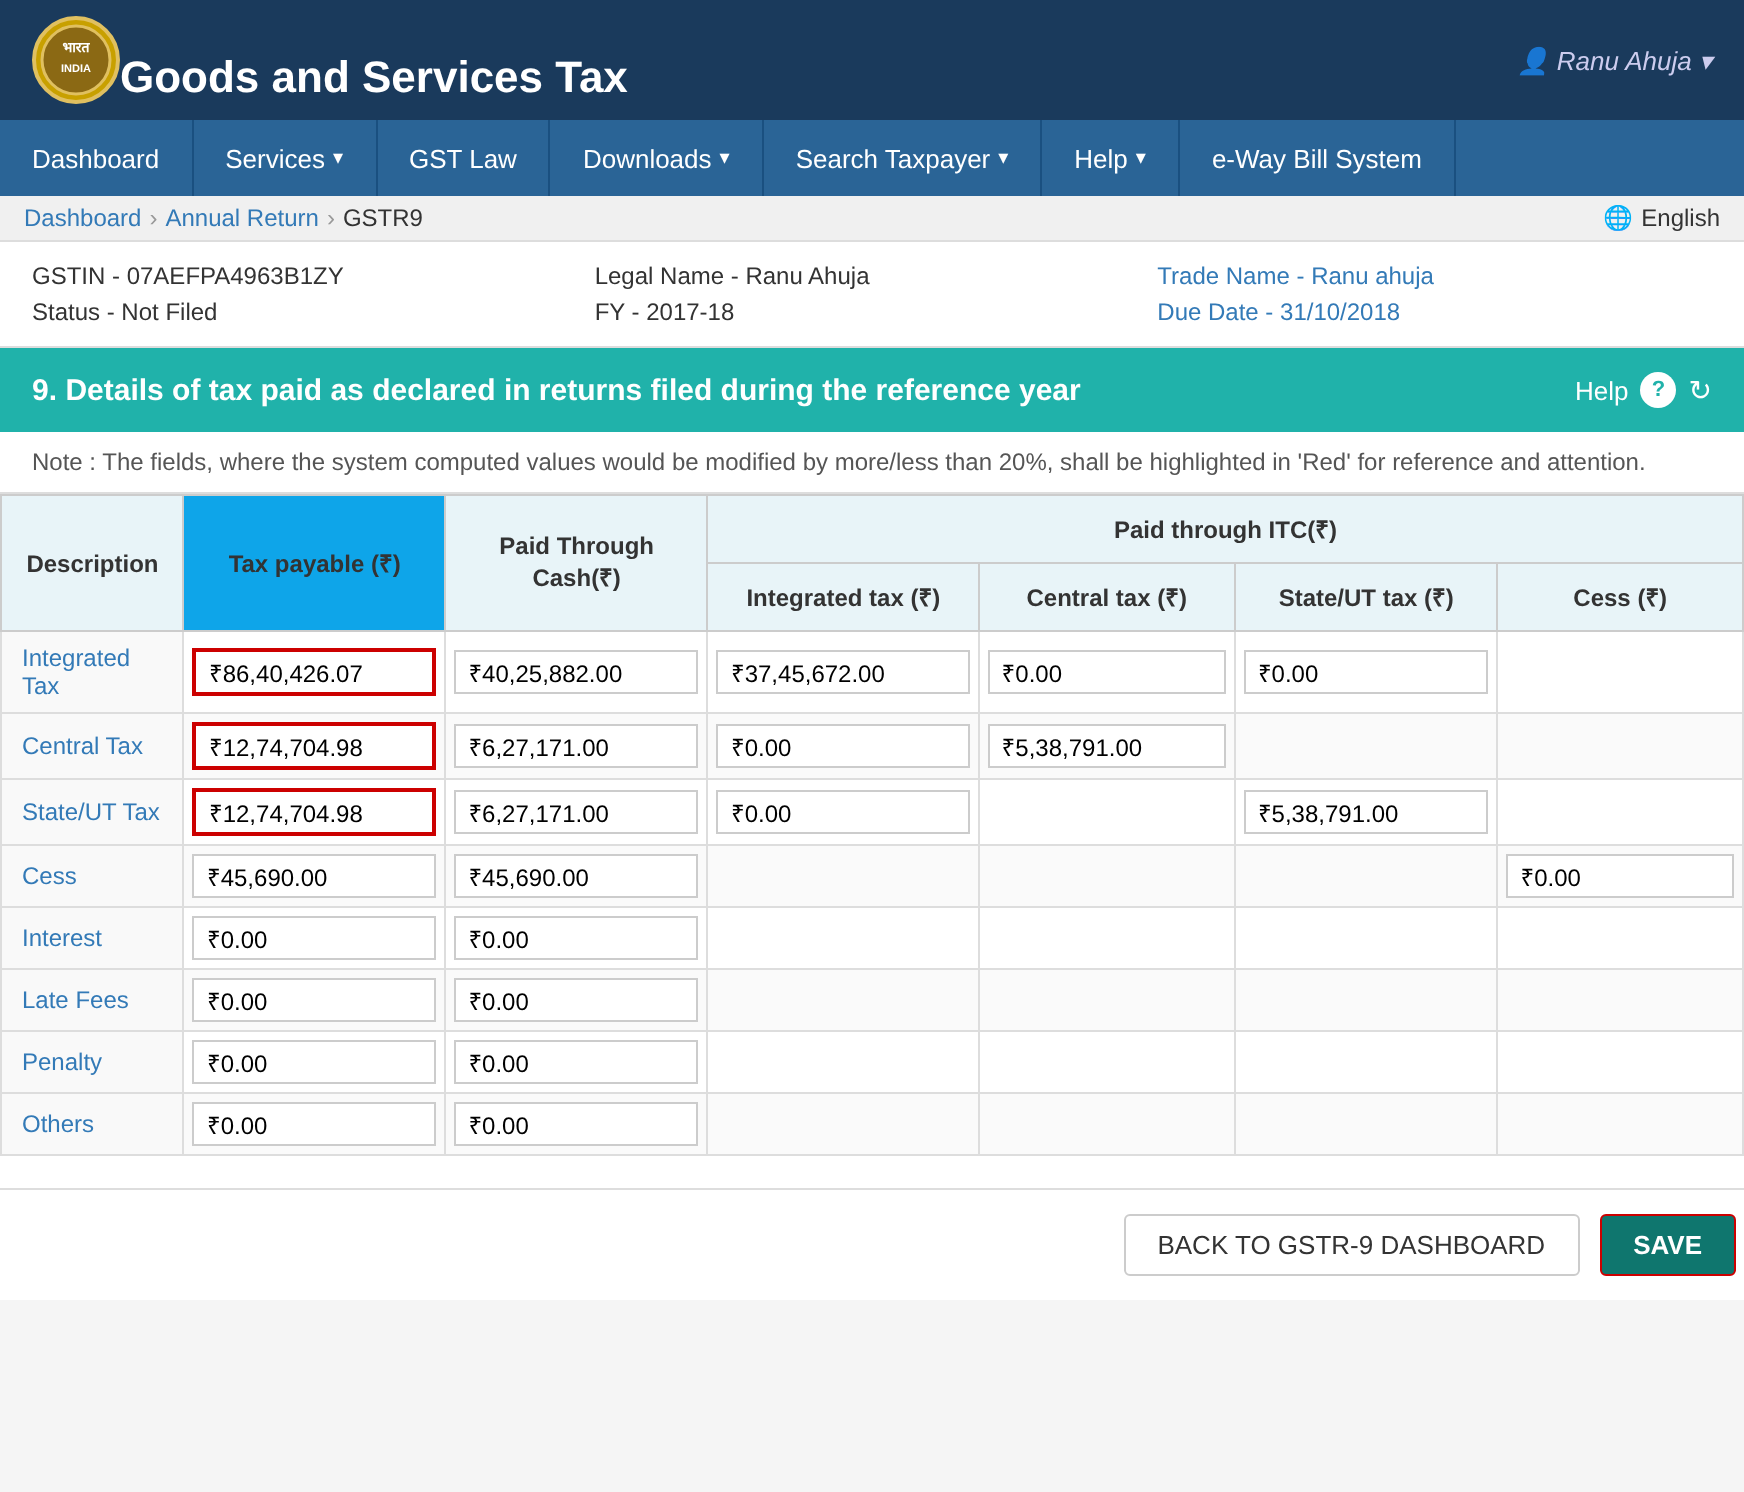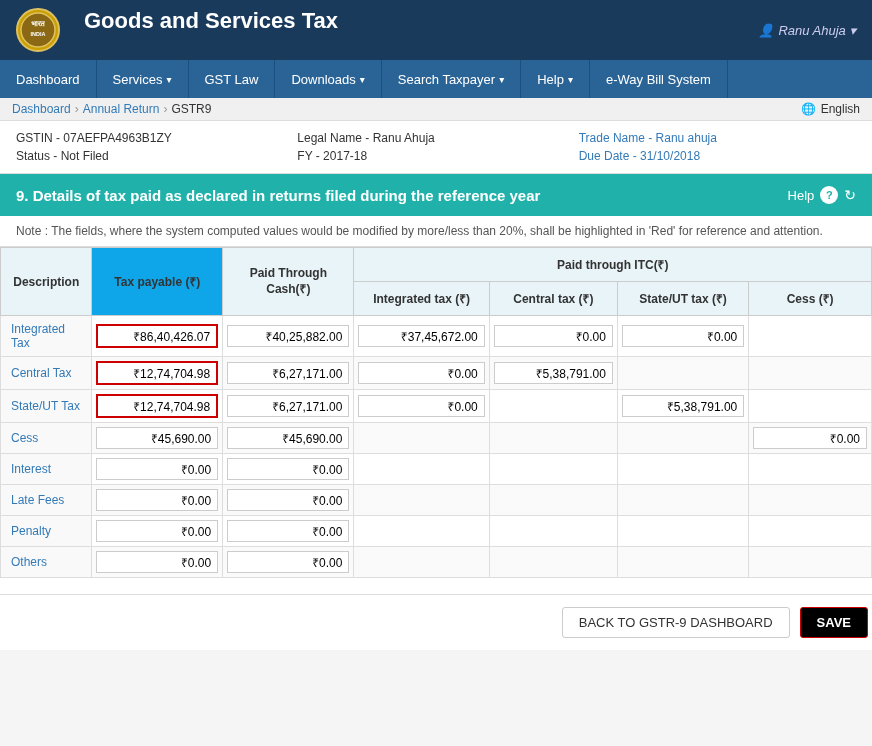--- a/index.html
+++ b/index.html
@@ -1,20 +1,20 @@
 <!DOCTYPE html>
 <html><head>
   <meta charset="utf-8">
   <style>
     * { margin: 0; padding: 0; box-sizing: border-box; }
     body { font-family: Arial, sans-serif; font-size: 13px; background: #f5f5f5; }
 
     
     .header { background: #1a3a5c; color: white; display: flex; align-items: center; justify-content: space-between; padding: 8px 16px; height: 60px; }
-    .header-left { display: flex; align-items: flex-start; gap: 24px; }
+    .header-left { display: flex; align-items: flex-end; gap: 0; }
     .header-logo { width: 44px; height: 44px; background: #c8a000; border-radius: 50%; display: flex; align-items: center; justify-content: center; font-size: 10px; color: white; font-weight: bold; border: 2px solid #e0c060; }
     .header-title { font-size: 22px; font-weight: bold; color: white; }
     .header-right { color: #cce; font-size: 13px; font-style: italic; }
 
     
     .nav { background: #2a6496; display: flex; align-items: stretch; height: 38px; }
     .nav-item { color: white; padding: 0 16px; display: flex; align-items: center; font-size: 13px; cursor: pointer; white-space: nowrap; border-right: 1px solid #1a5080; }
     .nav-item .arrow { margin-left: 4px; font-size: 10px; }
 
     
@@ -41,30 +41,30 @@
     
     .note { background: white; padding: 8px 16px; font-size: 12px; color: #555; border-bottom: 1px solid #ddd; }
 
     
     .table-container { background: white; padding: 0 0 16px 0; overflow-x: auto; }
     table { width: 100%; border-collapse: collapse; font-size: 12px; }
     th { background: #e8f4f8; color: #333; padding: 8px 10px; text-align: center; border: 1px solid #ccc; font-size: 12px; }
     td { padding: 6px 8px; border: 1px solid #ddd; text-align: right; vertical-align: middle; }
     td.desc { text-align: left; color: #337ab7; font-weight: normal; padding-left: 10px; background: #f9f9f9; }
     td.input-cell { padding: 4px; }
-    .tax-input { width: 100%; border: 1px solid #ccc; padding: 3px 6px; text-align: right; font-size: 12px; background: white; }
+    .tax-input { width: 100%; border: 1px solid #ccc; padding: 3px 6px; font-size: 12px; background: white; }
     .tax-input.red-border { border: 2px solid #c00; }
     tr:nth-child(even) { background: #fafafa; }
     .th-main { background: #0ea5e9; }
 
     
     .bottom-bar { padding: 12px 4px; display: flex; justify-content: flex-end; gap: 10px; background: white; border-top: 1px solid #ddd; }
     .btn { padding: 7px 16px; font-size: 13px; cursor: pointer; border-radius: 3px; border: 1px solid #ccc; }
     .btn-default { background: white; color: #333; }
-    .btn-primary { background: #000000; color: white; border: 1px solid #c00; font-weight: bold; }
+    .btn-primary { background: #0f766e; color: white; border: 1px solid #c00; font-weight: bold; }
 
     .content-area { background: #f0f0f0; min-height: 400px; }
   </style>
 </head>
 <body>
 
 <div class="header">
   <div class="header-left">
     <div class="header-logo">
       <svg width="36" height="36" viewBox="0 0 36 36">

